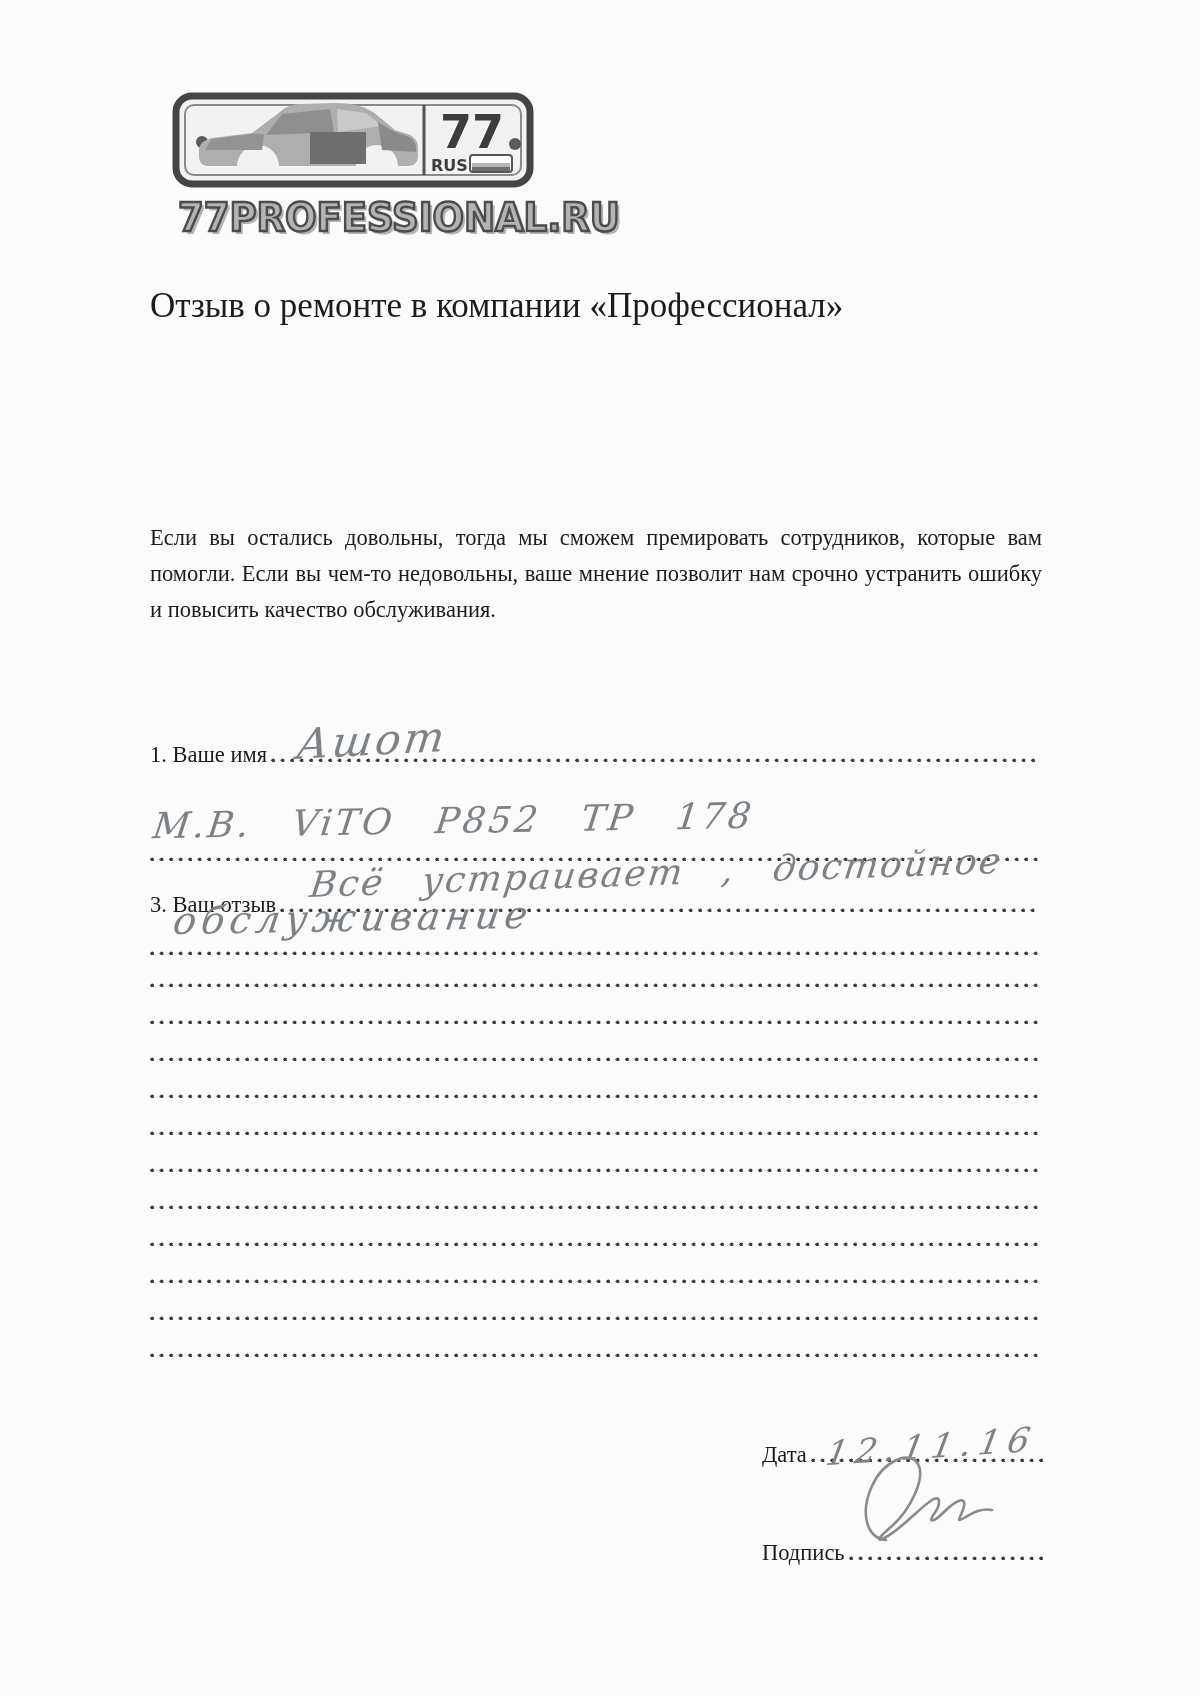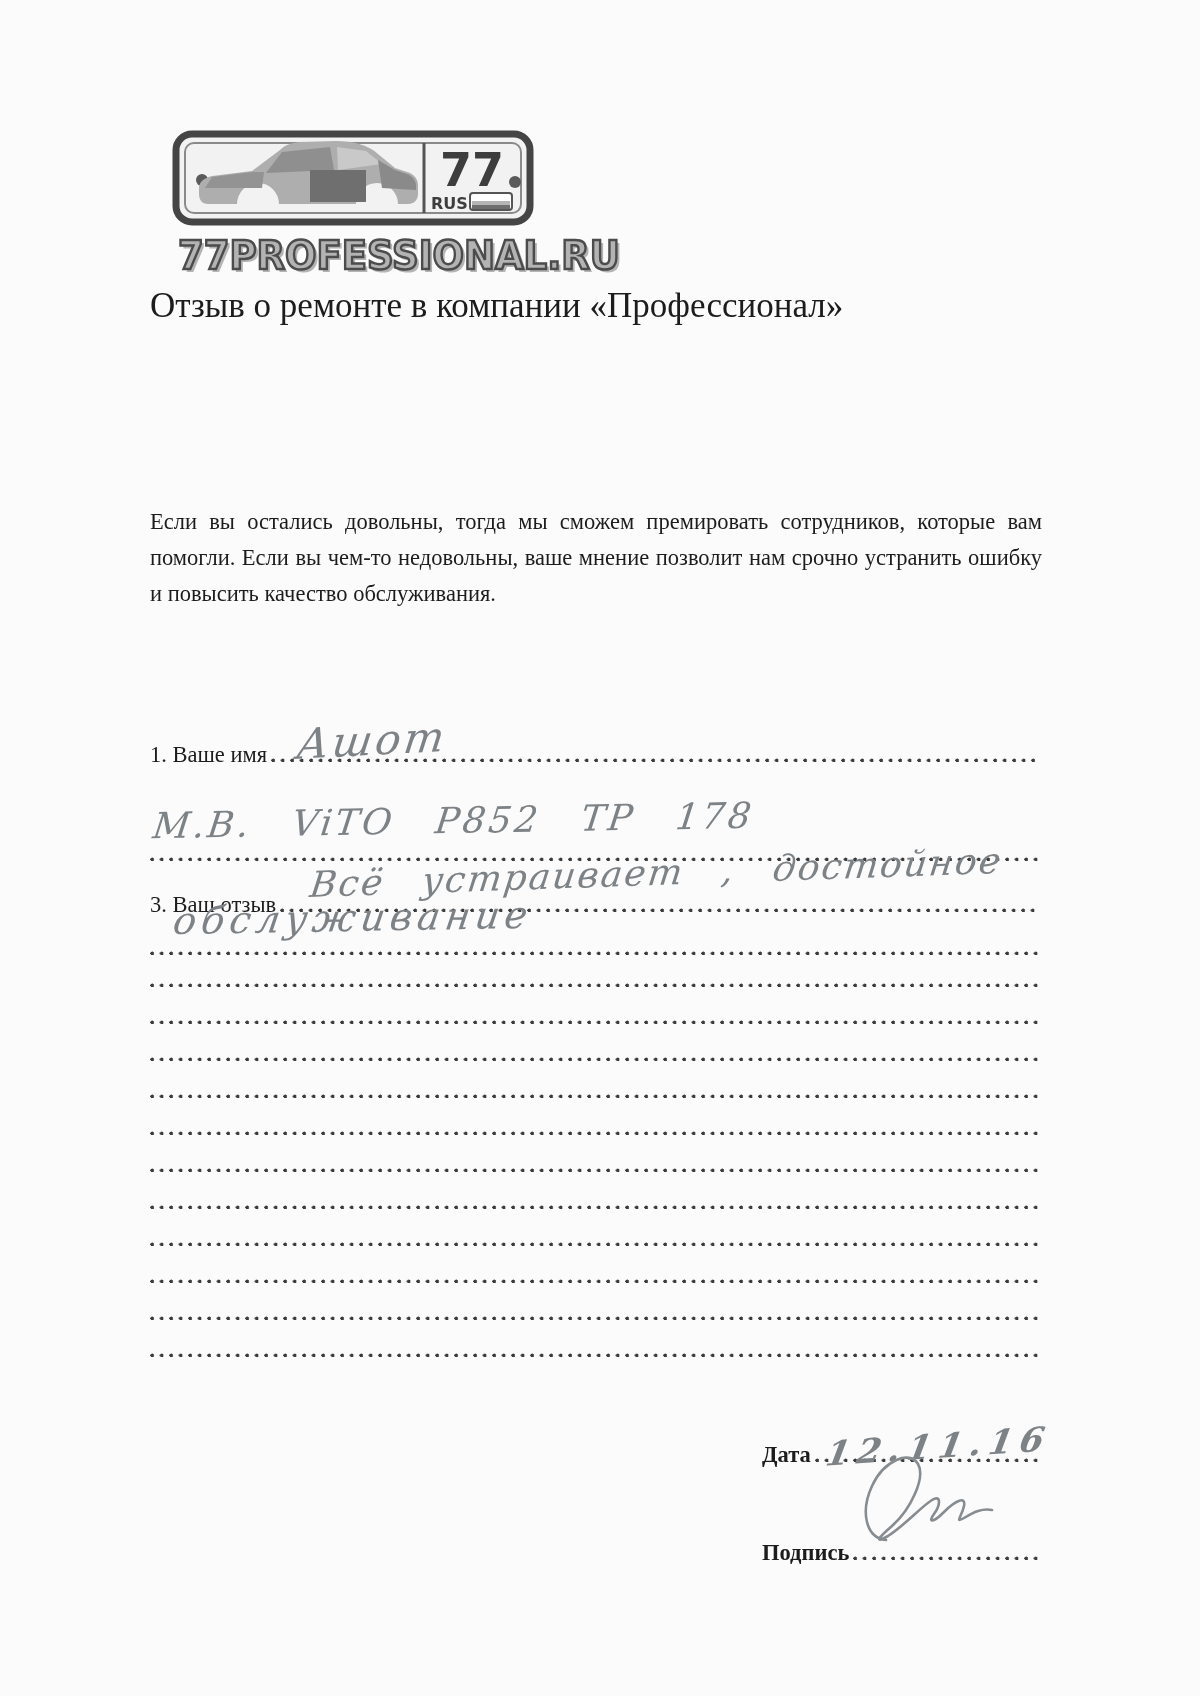--- a/index.html
+++ b/index.html
@@ -11,21 +11,21 @@
   html,body{margin:0;padding:0;background:#e8e8e8;}
   .sheet{
     position:relative;
     width:1200px;height:1696px;
     background:#fbfbfb;
     overflow:hidden;
     font-family:"Liberation Serif","DejaVu Serif",serif;
     color:var(--ink);
   }
   
-  .logo-wrap{position:absolute;left:172px;top:92px;margin-top:38px;}
+  .logo-wrap{position:absolute;left:172px;top:92px;}
   .wordmark{
     margin-top:4px;
     margin-left:6px;
     font-family:"DejaVu Sans",sans-serif;
     font-weight:bold;
     font-size:37px;
     letter-spacing:0px;
     color:#b3b3b3;
     -webkit-text-stroke:2.4px #4c4c4c;
     text-shadow:3px 3px 0 rgba(110,110,110,.5);
@@ -33,21 +33,21 @@
     white-space:nowrap;
   }
   
   .doc-title{
     position:absolute;left:150px;top:286px;width:892px;
     font-size:35px;white-space:nowrap;
   }
   .para{position:absolute;left:150px;width:892px;
     font-size:22.5px;line-height:36px;text-align:justify;}
   .p1{top:356px;}
-  .p2{top:504px;}
+  .p2{top:520px;}
   .p3{top:634px;text-align:left;}
   
   .row{position:absolute;left:150px;width:892px;display:flex;font-size:22.5px;}
   .row .label{white-space:nowrap;}
   .dots{
     flex:1;height:5px;align-self:flex-end;margin:0 2px 5px 4px;
     background-image:radial-gradient(circle at 2.2px 2.4px,var(--dot) 1.7px,transparent 2.1px);
     background-size:9.5px 5px;background-repeat:repeat-x;
   }
   .dotline{
@@ -66,21 +66,21 @@
     position:absolute;
     font-family:"DejaVu Serif",serif;font-style:italic;
     color:var(--pencil);white-space:nowrap;pointer-events:none;
   }
   .hand-name{left:148px;top:-26px;font-size:42px;transform:skewX(-10deg) rotate(-3deg);letter-spacing:3px;}
   .hand-car{left:4px;top:-32px;font-size:36px;transform:skewX(-8deg) rotate(-1deg);letter-spacing:3px;word-spacing:26px;}
   .hand-review1{left:162px;top:-40px;font-size:36px;transform:skewX(-9deg) rotate(-2deg);letter-spacing:2px;word-spacing:24px;}
   .hand-review2{left:24px;top:-30px;font-size:38px;transform:skewX(-9deg) rotate(-1deg);letter-spacing:5px;}
   .hand-date{left:66px;top:-16px;font-size:34px;transform:skewX(-14deg) rotate(-4deg);letter-spacing:7px;}
   
-  .footer-row{position:absolute;left:762px;width:283px;display:flex;font-size:22.5px;font-weight:bold;}
+  .footer-row{position:absolute;left:762px;width:283px;display:flex;font-size:22.5px;}
   .f-date{top:1442px;}
   .f-sign{top:1540px;text-align:right;}
   .sig-svg{position:absolute;left:848px;top:1448px;pointer-events:none;}
 </style>
 </head>
 <body>
 
 <div class="sheet">
 
   <div class="logo-wrap">

